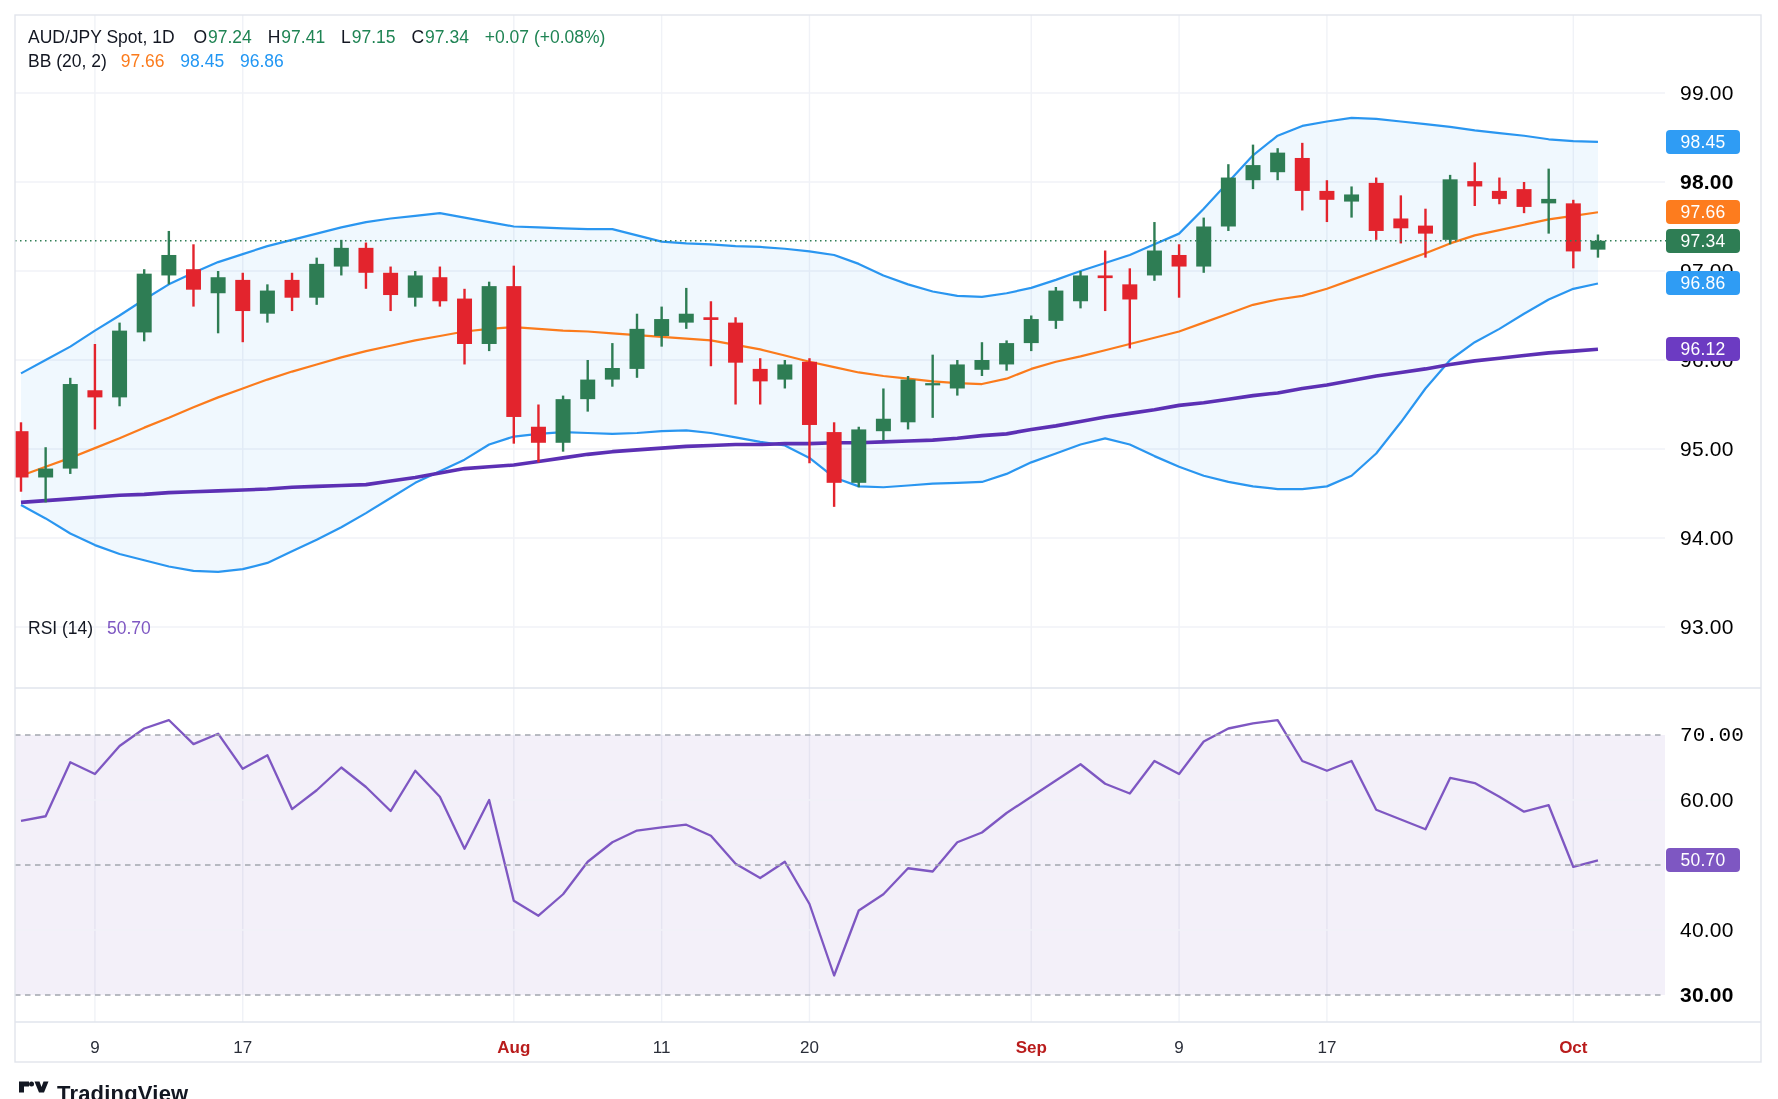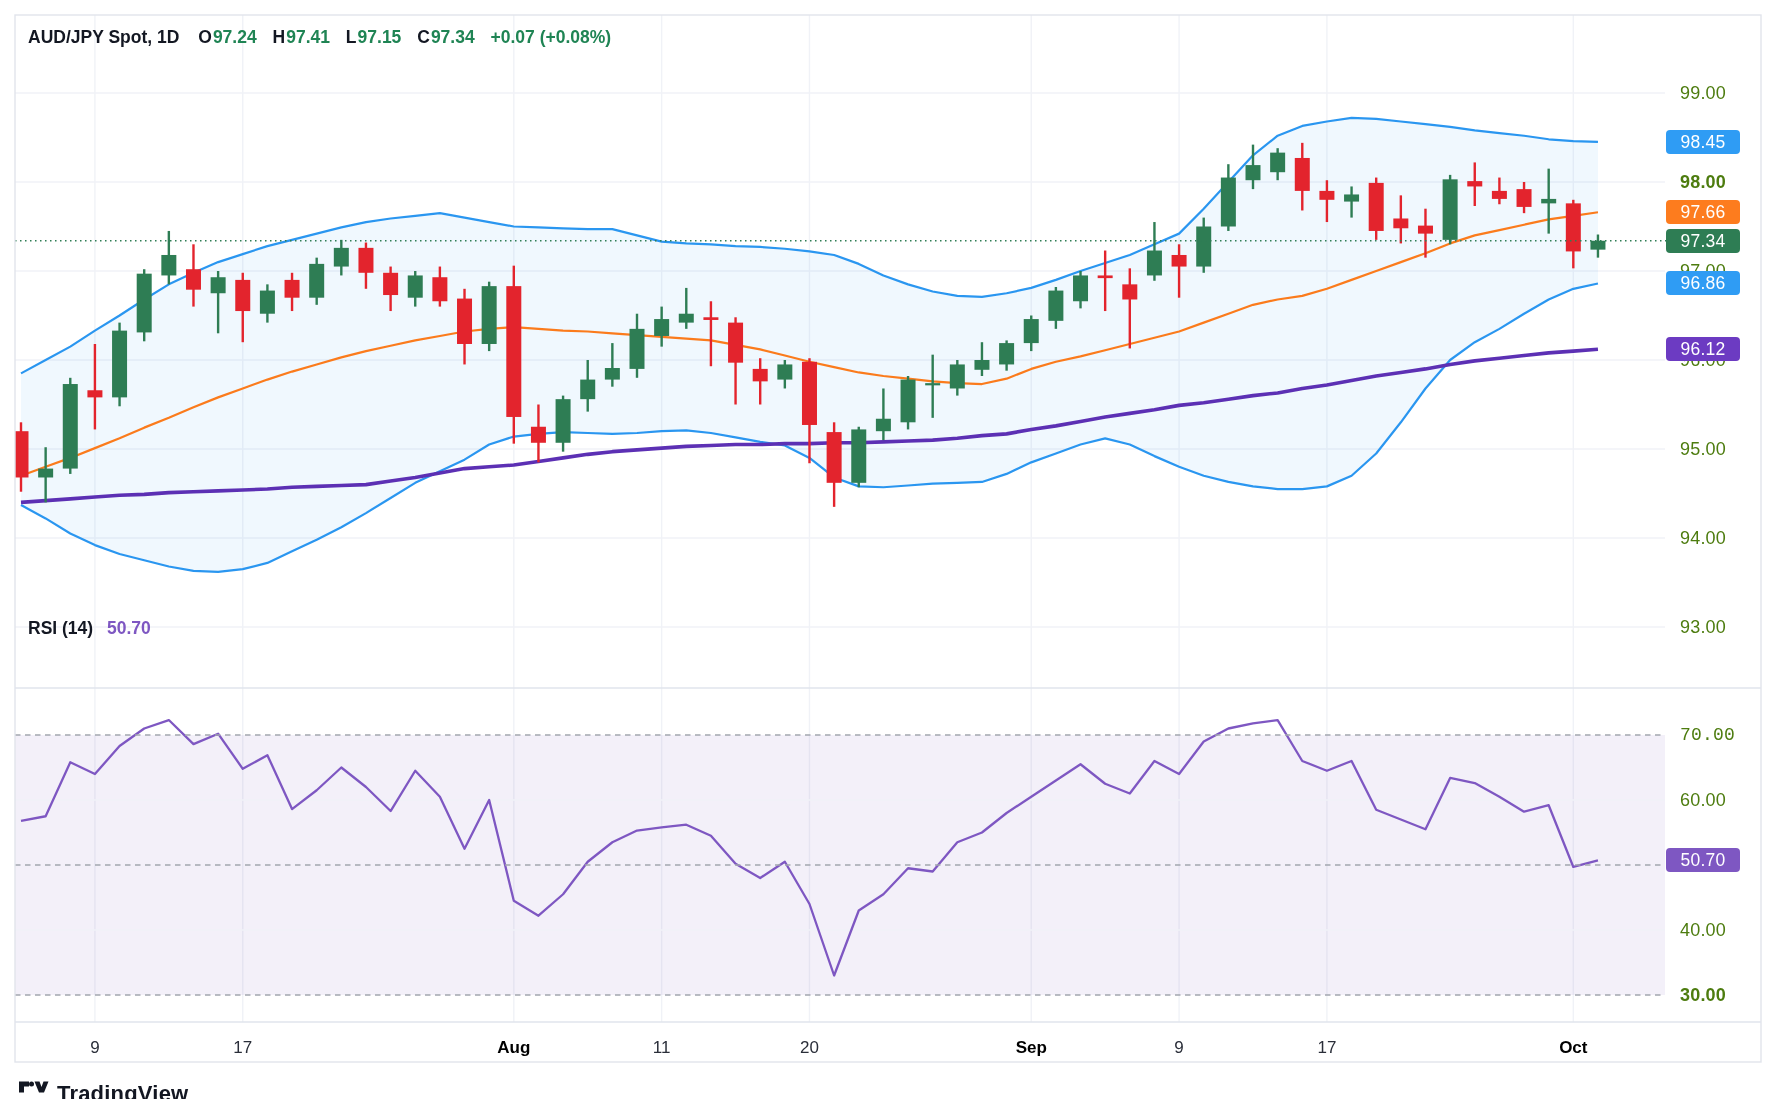--- a/index.html
+++ b/index.html
@@ -1,36 +1,36 @@
 <!DOCTYPE html>
 <html><head>
 <meta charset="utf-8">
 <style>
   html,body{margin:0;padding:0;background:#ffffff;}
   body{width:1778px;height:1099px;position:relative;overflow:hidden;
        font-family:"Liberation Sans","DejaVu Sans",sans-serif;color:#131722;}
   #chart-svg{position:absolute;left:0;top:0;}
   .legend{position:absolute;left:28px;top:25px;line-height:24px;font-size:17.5px;
           white-space:nowrap;z-index:5;}
-  .legend .lrow{height:24px;font-weight:bold;}
+  .legend .lrow{height:24px;}
   .legend .sym{margin-right:14px;}
   .legend .grp{margin-right:11px;}
   .legend .lbl{margin-right:9px;}
   .legend .val{font-variant-numeric:tabular-nums;}
   .legend .grp .val{margin-left:1px;}
   .rsi-legend{top:616px;}
   #axis-layer{position:absolute;left:0;top:0;width:1778px;height:1099px;z-index:4;}
-  .tick{position:absolute;left:1680px;font-size:18px;color:#4d7c0f;
+  .tick{position:absolute;left:1680px;font-size:21px;color:#000000;
         transform:translateY(-50%);letter-spacing:.2px;}
   .badge{position:absolute;left:1666px;width:74px;height:24px;border-radius:4px;
          color:#fff;font-size:17.5px;text-align:center;line-height:24px;
          transform:translateY(-50%);letter-spacing:.2px;}
   .tlabel{position:absolute;top:1048px;font-size:17px;transform:translate(-50%,-50%);
           color:#2a2e39;}
-  .tlabel.bold{font-weight:700;color:#000000;}
+  .tlabel.bold{font-weight:700;color:#b91c1c;}
   .tv-logo{position:absolute;left:19px;top:1081px;display:flex;align-items:flex-start;
            gap:8px;z-index:6;}
   .tv-logo .mark{fill:#131722;}
   .tv-logo .wm{font-size:22px;font-weight:700;color:#131722;letter-spacing:.2px;}
 </style>
 </head>
 <body>
 
 <svg id="chart-svg" width="1778" height="1099" viewBox="0 0 1778 1099">
     <defs>
@@ -206,20 +206,26 @@
 
 <div class="legend">
   <div class="lrow">
     <span class="sym">AUD/JPY Spot, 1D</span>
     <span class="grp"><span>O</span><span class="val g" style="color: rgb(31, 132, 84);">97.24</span></span>
     <span class="grp"><span>H</span><span class="val g" style="color: rgb(31, 132, 84);">97.41</span></span>
     <span class="grp"><span>L</span><span class="val g" style="color: rgb(31, 132, 84);">97.15</span></span>
     <span class="grp"><span>C</span><span class="val g" style="color: rgb(31, 132, 84);">97.34</span></span>
     <span class="val g" style="color: rgb(31, 132, 84);">+0.07 (+0.08%)</span>
   </div>
+  <div class="lrow">
+    <span class="lbl">BB (20, 2)</span>
+    <span class="grp val o" style="color: rgb(251, 123, 28);">97.66</span>
+    <span class="grp val b" style="color: rgb(33, 150, 243);">98.45</span>
+    <span class="grp val b" style="color: rgb(33, 150, 243);">96.86</span>
+  </div>
 </div>
 
 <div class="legend rsi-legend">
   <div class="lrow">
     <span class="lbl">RSI (14)</span>
     <span class="val rp" style="color: rgb(126, 87, 194);">50.70</span>
   </div>
 </div>
 
 <div id="axis-layer">

